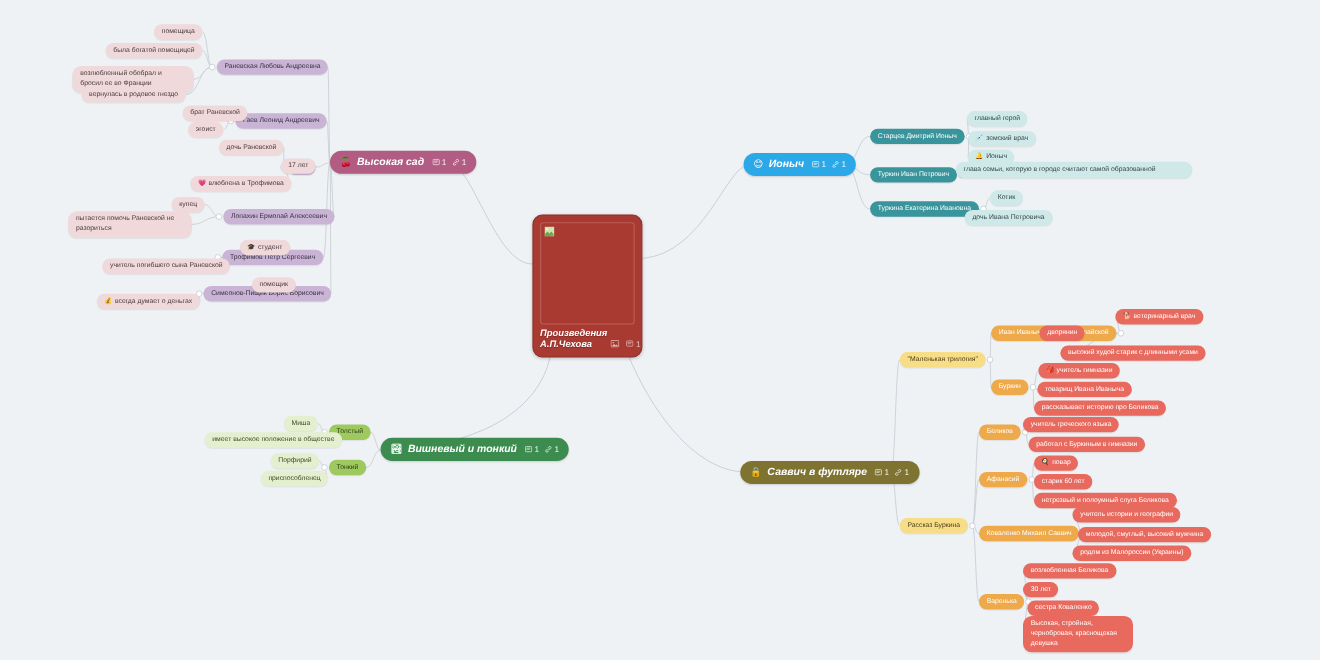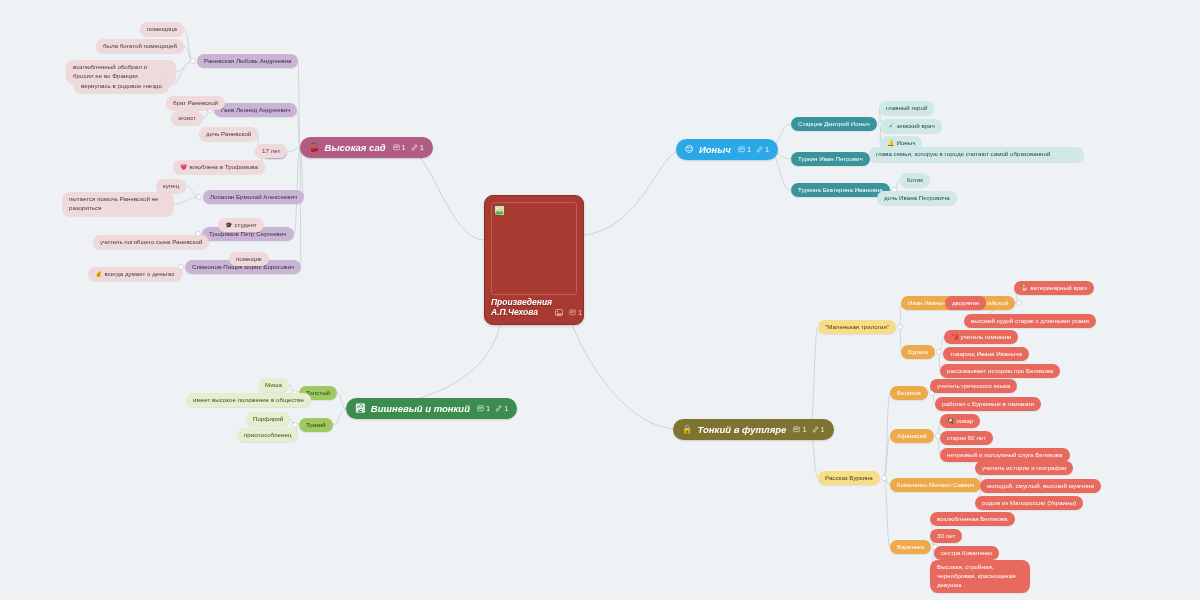--- a/index.html
+++ b/index.html
@@ -260,21 +260,21 @@
         <span class="badge">
           <svg width="7" height="7" viewBox="0 0 16 16">
             <path d="M6 10 L10 6 M5 8 L3 10 a2.5 2.5 0 0 0 3.5 3.5 L8.5 11.5 M7.5 4.5 L9.5 2.5 a2.5 2.5 0 0 1 3.5 3.5 L11 8" stroke="currentColor" stroke-width="1.6" fill="none" stroke-linecap="round"></path>
           </svg>
           <span>1</span>
         </span>
       </span>
     </div>
     <div class="node topic" style="left: 673px; top: 419px; background: rgb(126, 115, 48);">
       <span class="ic">🔒</span>
-      <span class="lbl">Тонкий в футляре</span>
+      <span class="lbl">Саввич в футляре</span>
       <span class="badges">
         <span class="badge">
           <svg width="7" height="7" viewBox="0 0 16 16">
             <rect x="1.5" y="2" width="13" height="11" rx="1.8" stroke="currentColor" stroke-width="1.4" fill="none"></rect>
             <path d="M4.5 5.5 H11.5 M4.5 8 H9.5" stroke="currentColor" stroke-width="1.3" stroke-linecap="round"></path>
           </svg>
           <span>1</span>
         </span>
         <span class="badge">
           <svg width="7" height="7" viewBox="0 0 16 16">

